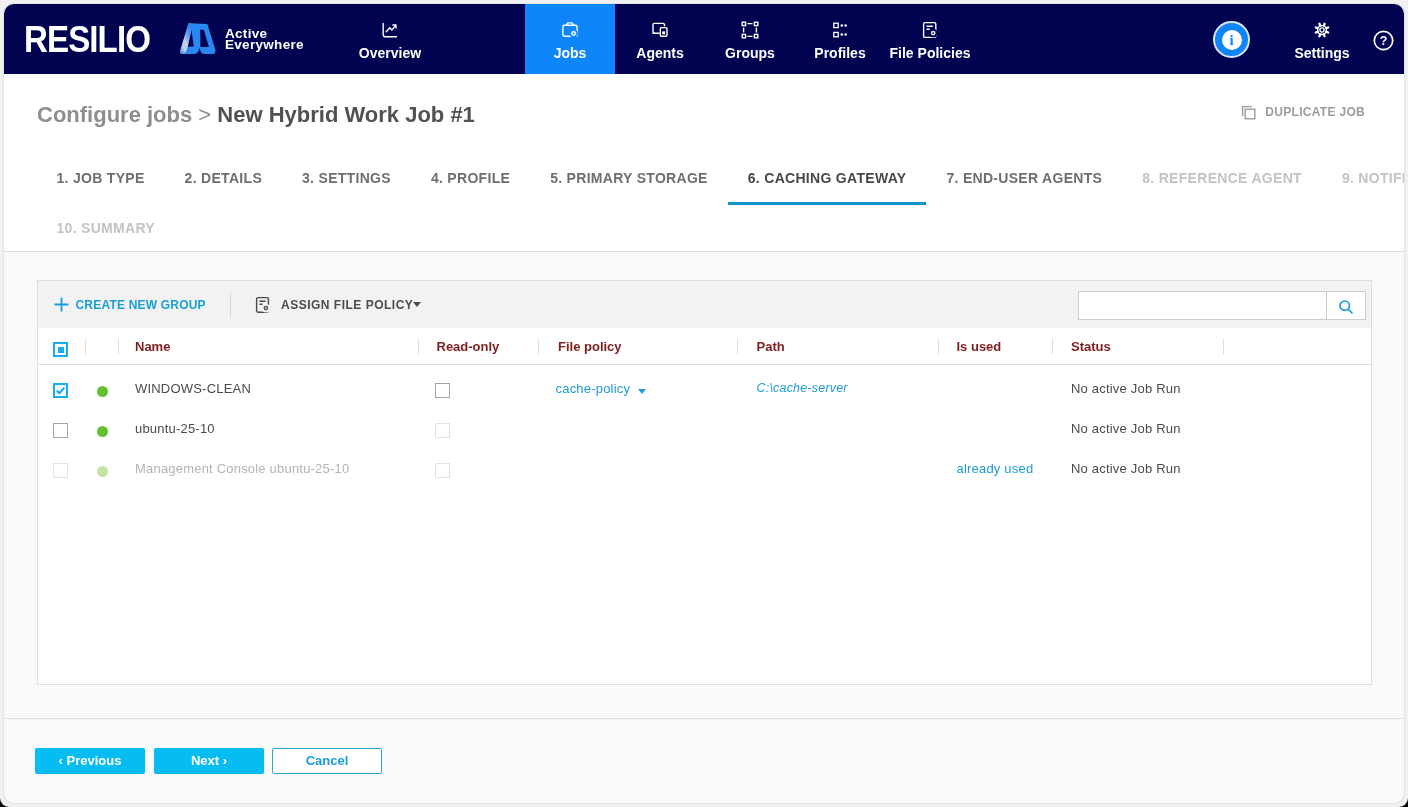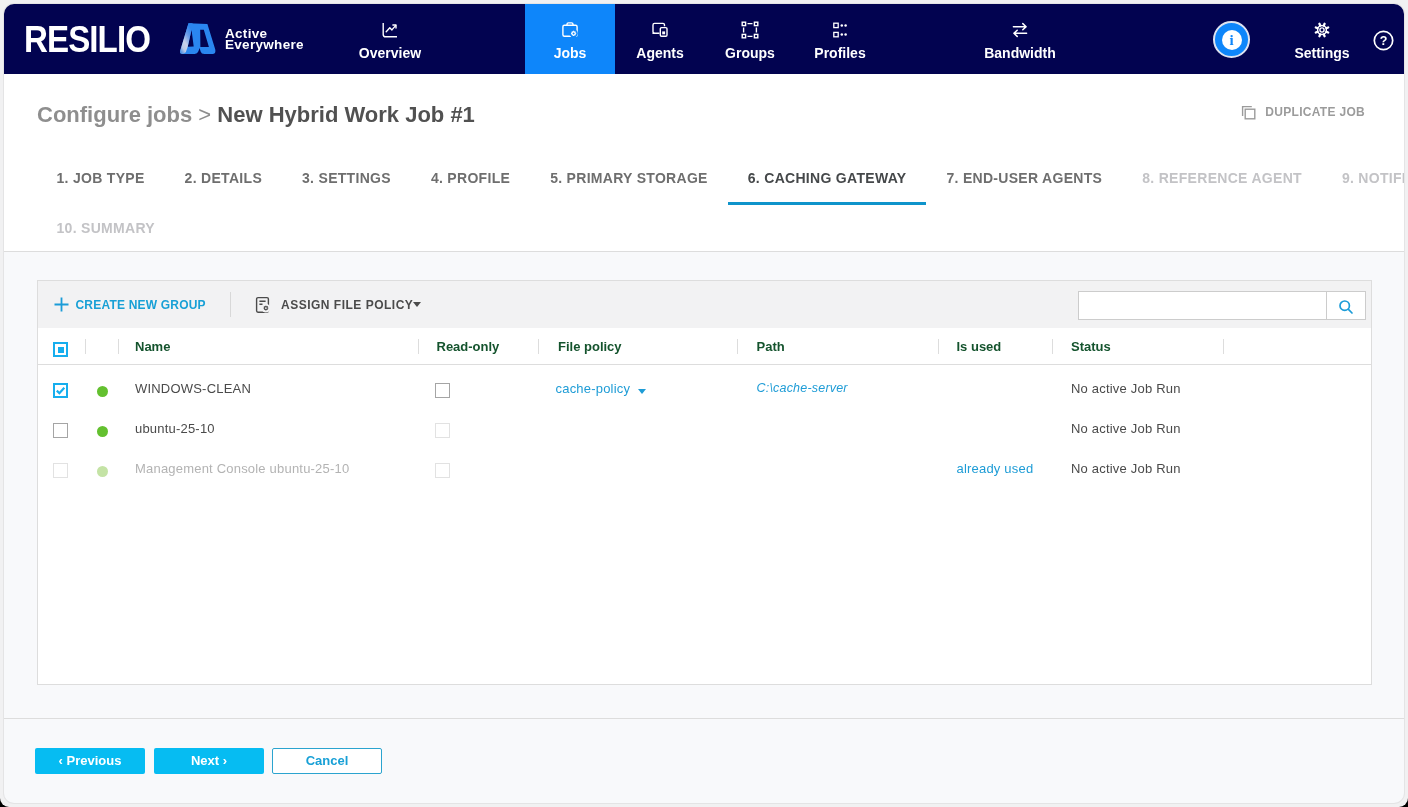--- a/index.html
+++ b/index.html
@@ -36,21 +36,21 @@
 .card { position:absolute; left:33px; top:276px; width:1335px; height:405px; background:#fff; border:1px solid #ddd; }
 .toolbar { position:absolute; left:0; top:0; width:1333px; height:47px; background:#f2f2f3; }
 .tb-new { position:absolute; left:37.5px; top:17px; color:#18a0d6; font-size:12px; font-weight:bold; letter-spacing:0.2px; }
 .tb-sep { position:absolute; left:191.5px; top:11px; width:1px; height:25px; background:#d8d8d8; }
 .tb-assign { position:absolute; left:243px; top:17px; color:#4b4b4b; font-size:12px; font-weight:bold; letter-spacing:0.5px; }
 .searchbox { position:absolute; left:1040px; top:10px; width:288px; height:29px; }
 .searchbox .inp { position:absolute; left:0; top:0; width:252px; height:29px; background:#fff; border:1px solid #ccc; }
 .searchbox .btn { position:absolute; left:248px; top:0; width:40px; height:29px; background:#fff; border:1px solid #ccc; }
 
 .thead { position:absolute; left:0; top:47px; width:1333px; height:37px; border-bottom:1px solid #ddd; background:#fff; }
-.th { position:absolute; top:11px; font-size:13px; font-weight:bold; color:#14532d; }
+.th { position:absolute; top:11px; font-size:13px; font-weight:bold; color:#7f1d1d; }
 .vline { position:absolute; top:11px; width:1px; height:15px; background:#ddd; }
 
 .row { position:absolute; left:0; width:1333px; height:40px; font-size:13px; letter-spacing:0.2px; color:#4a4a4a; }
 .cell { position:absolute; top:9.5px; }
 .dot { position:absolute; left:58.5px; top:14.5px; width:11px; height:11px; border-radius:50%; background:#63c02f; }
 .cb { position:absolute; width:15px; height:15px; background:#fff; }
 .caret { display:inline-block; width:0; height:0; border-left:4.5px solid transparent; border-right:4.5px solid transparent; border-top:5.5px solid #1e9cd6; vertical-align:2px; }
 
 
 .footline { position:absolute; left:0; top:714px; width:1400px; height:1px; background:#ddd; }
@@ -122,26 +122,29 @@
       <svg class="ic" width="20" height="20" viewBox="0 0 20 20" fill="none" stroke="#fff" stroke-width="1.3">
         <rect x="3.8" y="3.2" width="4.4" height="4.4"></rect>
         <rect x="3.8" y="12.4" width="4.4" height="4.4"></rect>
         <circle cx="11.8" cy="5.4" r="1.25" fill="#fff" stroke="none"></circle>
         <circle cx="15.6" cy="5.4" r="1.25" fill="#fff" stroke="none"></circle>
         <circle cx="11.8" cy="14.6" r="1.25" fill="#fff" stroke="none"></circle>
         <circle cx="15.6" cy="14.6" r="1.25" fill="#fff" stroke="none"></circle>
       </svg>
       <div class="lb">Profiles</div>
     </div>
-    <div class="navitem" style="left:971px;">
-      <svg class="ic" width="20" height="20" viewBox="0 0 20 20" fill="none" stroke="#fff" stroke-width="1.5">
-        <path d="M3.4,6.7 H15.6 M12.8,3.6 L16.1,6.7 L12.8,9.8" stroke-linecap="round" stroke-linejoin="round"></path>
-        <path d="M16.6,13.3 H4.4 M7.2,10.2 L3.9,13.3 L7.2,16.4" stroke-linecap="round" stroke-linejoin="round"></path>
-      </svg>
-      <div class="lb">Bandwidth</div>
+    <div class="navitem" style="left:881px;">
+      <svg class="ic" width="20" height="20" viewBox="0 0 20 20" fill="none" stroke="#fff" stroke-width="1.4">
+        <rect x="3.6" y="2.6" width="12.2" height="14.8" rx="1.5"></rect>
+        <path d="M6.5,6.2 h6.4 M6.5,9.3 h3.2"></path>
+        <circle cx="13.2" cy="13.1" r="4.4" fill="#020350" stroke="none"></circle>
+        <circle cx="13.2" cy="13.1" r="1.5" stroke-width="1.1"></circle>
+        <path d="M13.2,10.7 v0.85 M13.2,14.65 v0.85 M15.6,13.1 h-0.85 M11.65,13.1 h-0.85 M14.9,11.4 l-0.6,0.6 M12.1,14.2 l-0.6,0.6 M14.9,14.8 l-0.6,-0.6 M12.1,12 l-0.6,-0.6" stroke-width="1"></path>
+      </svg>
+      <div class="lb">File Policies</div>
     </div>
 
     <div class="infobtn">
         <div class="inner">i</div>
       </div>
     <div class="navitem" style="left:1273px;">
       <svg class="ic" width="20" height="20" viewBox="0 0 20 20" fill="none" stroke="#fff">
         <circle cx="10" cy="10" r="4.4" stroke-width="1.5"></circle>
         <circle cx="10" cy="10" r="2.1" stroke-width="1.4"></circle>
         <path d="M14.43,11.84L16.19,12.56M11.84,14.43L12.56,16.19M8.16,14.43L7.44,16.19M5.57,11.84L3.81,12.56M5.57,8.16L3.81,7.44M8.16,5.57L7.44,3.81M11.84,5.57L12.56,3.81M14.43,8.16L16.19,7.44" stroke-width="2.3" stroke-linecap="round"></path>

